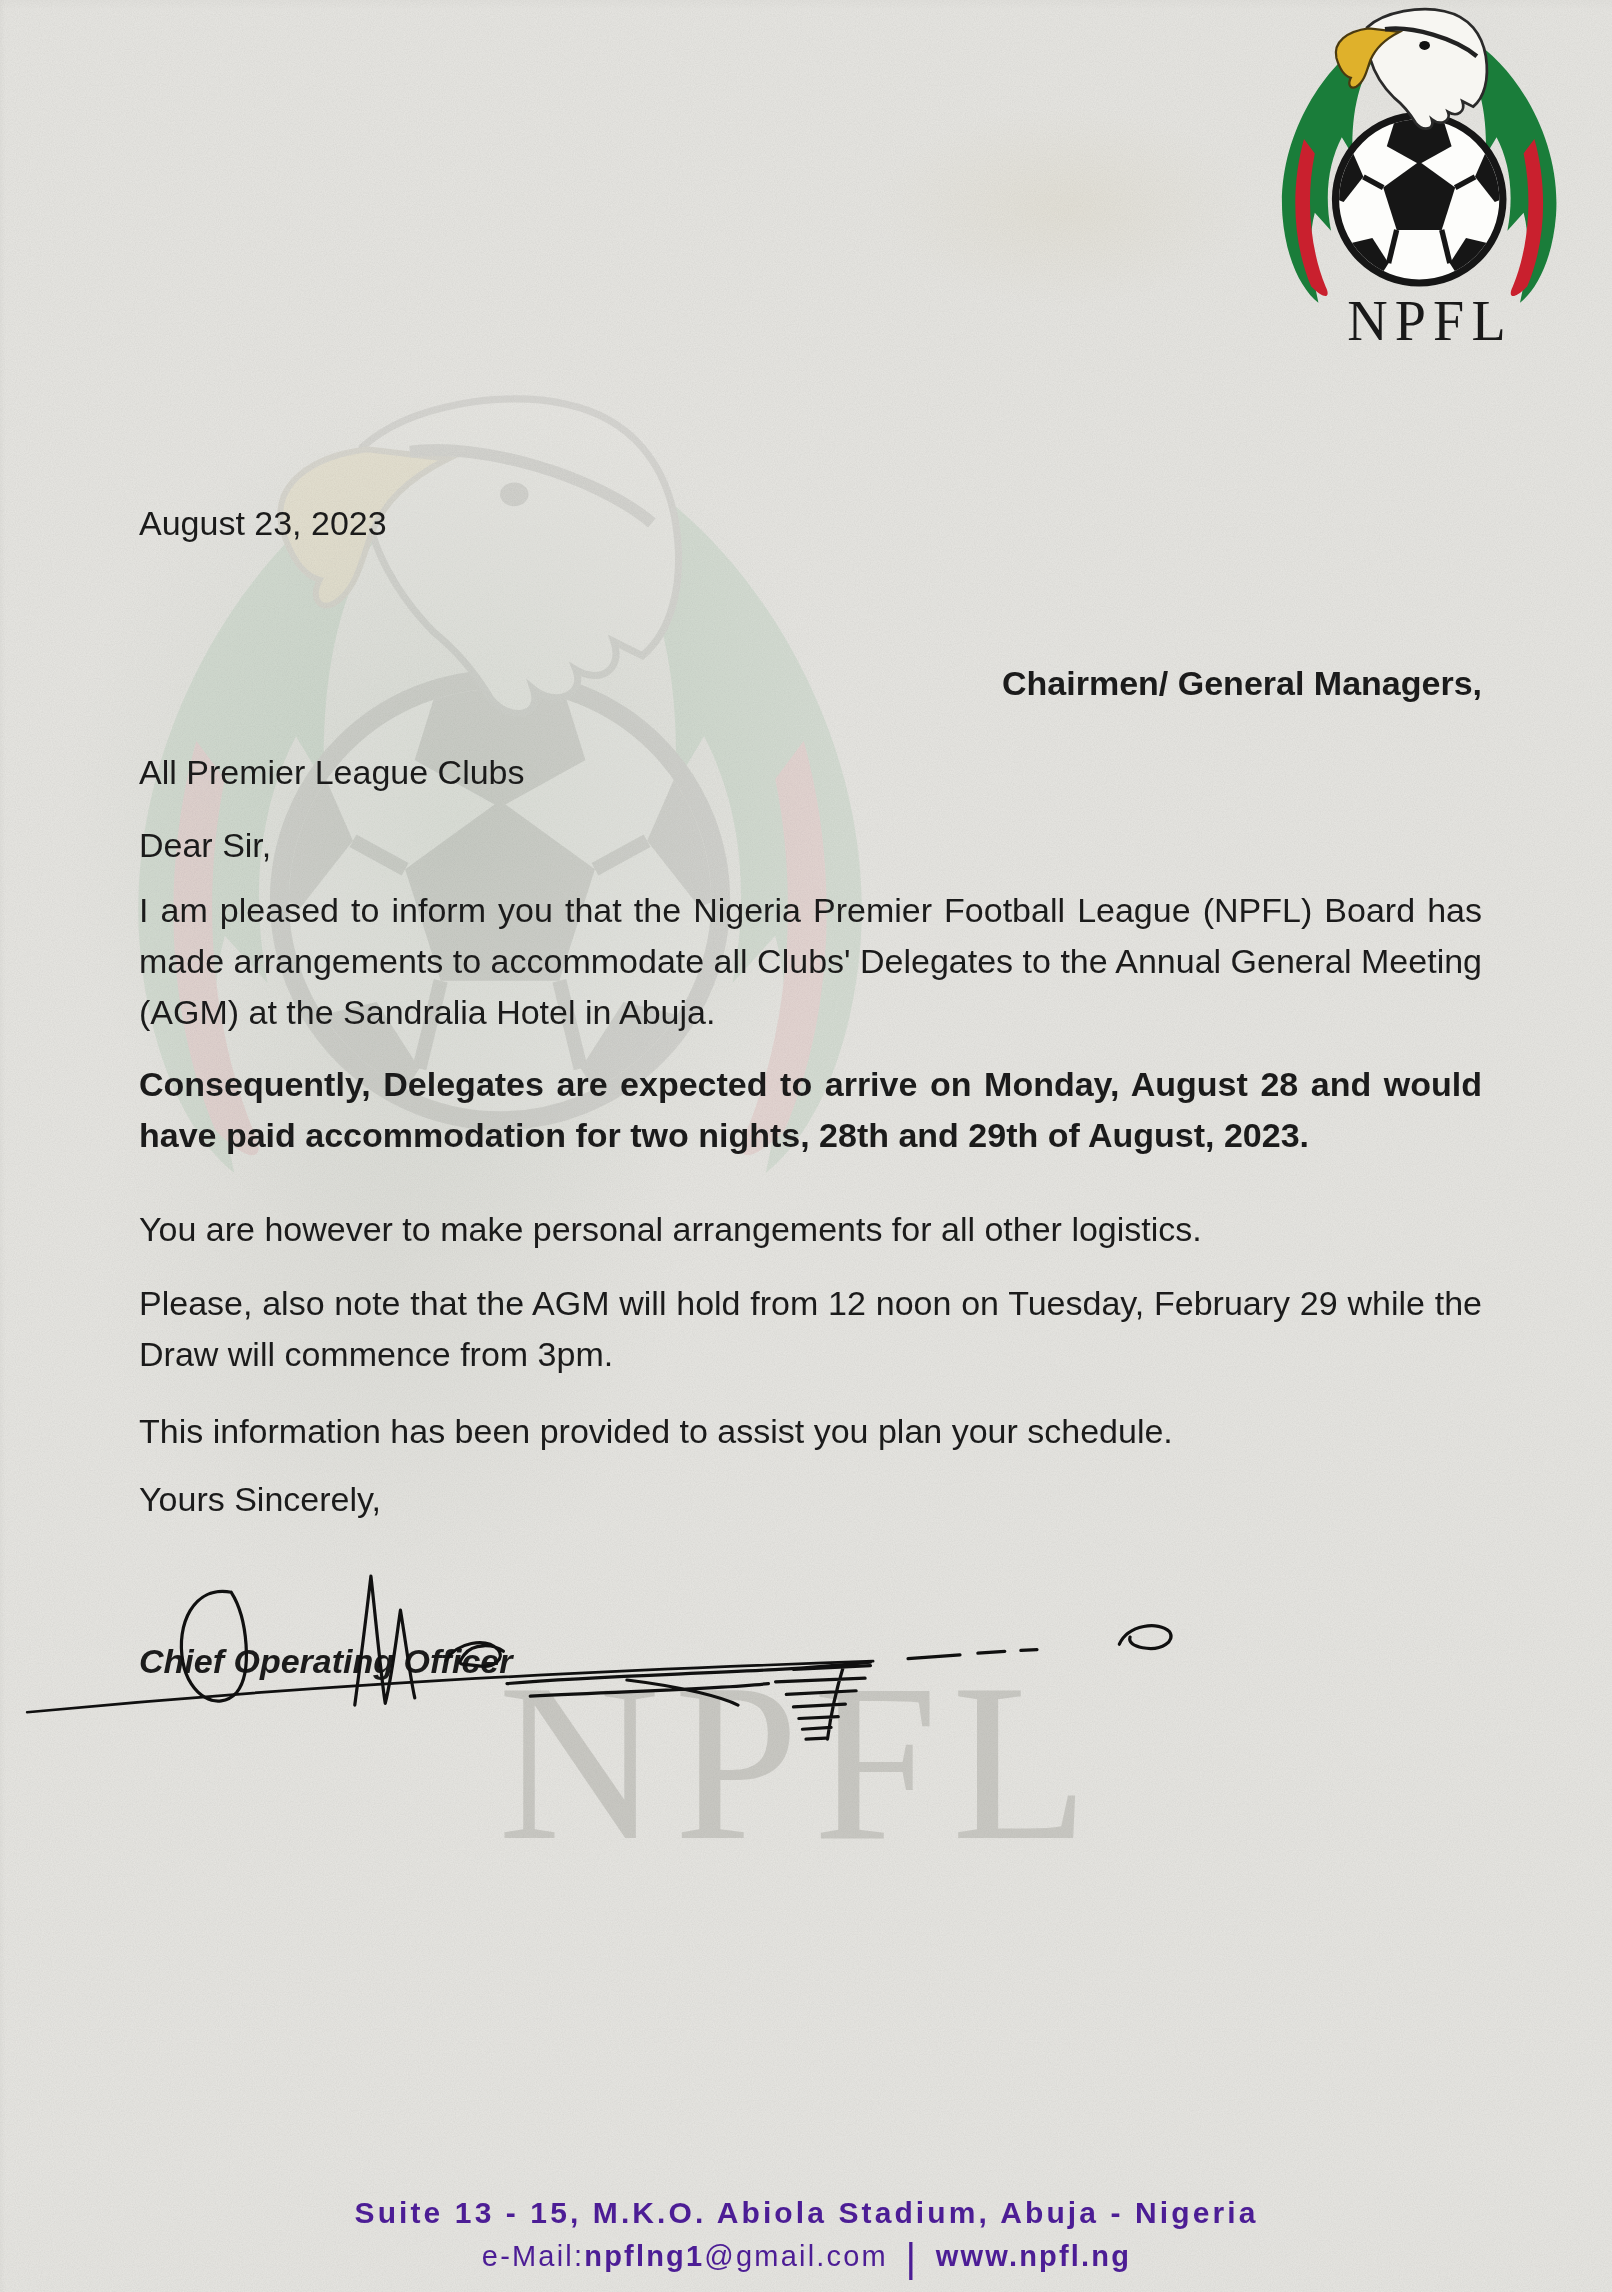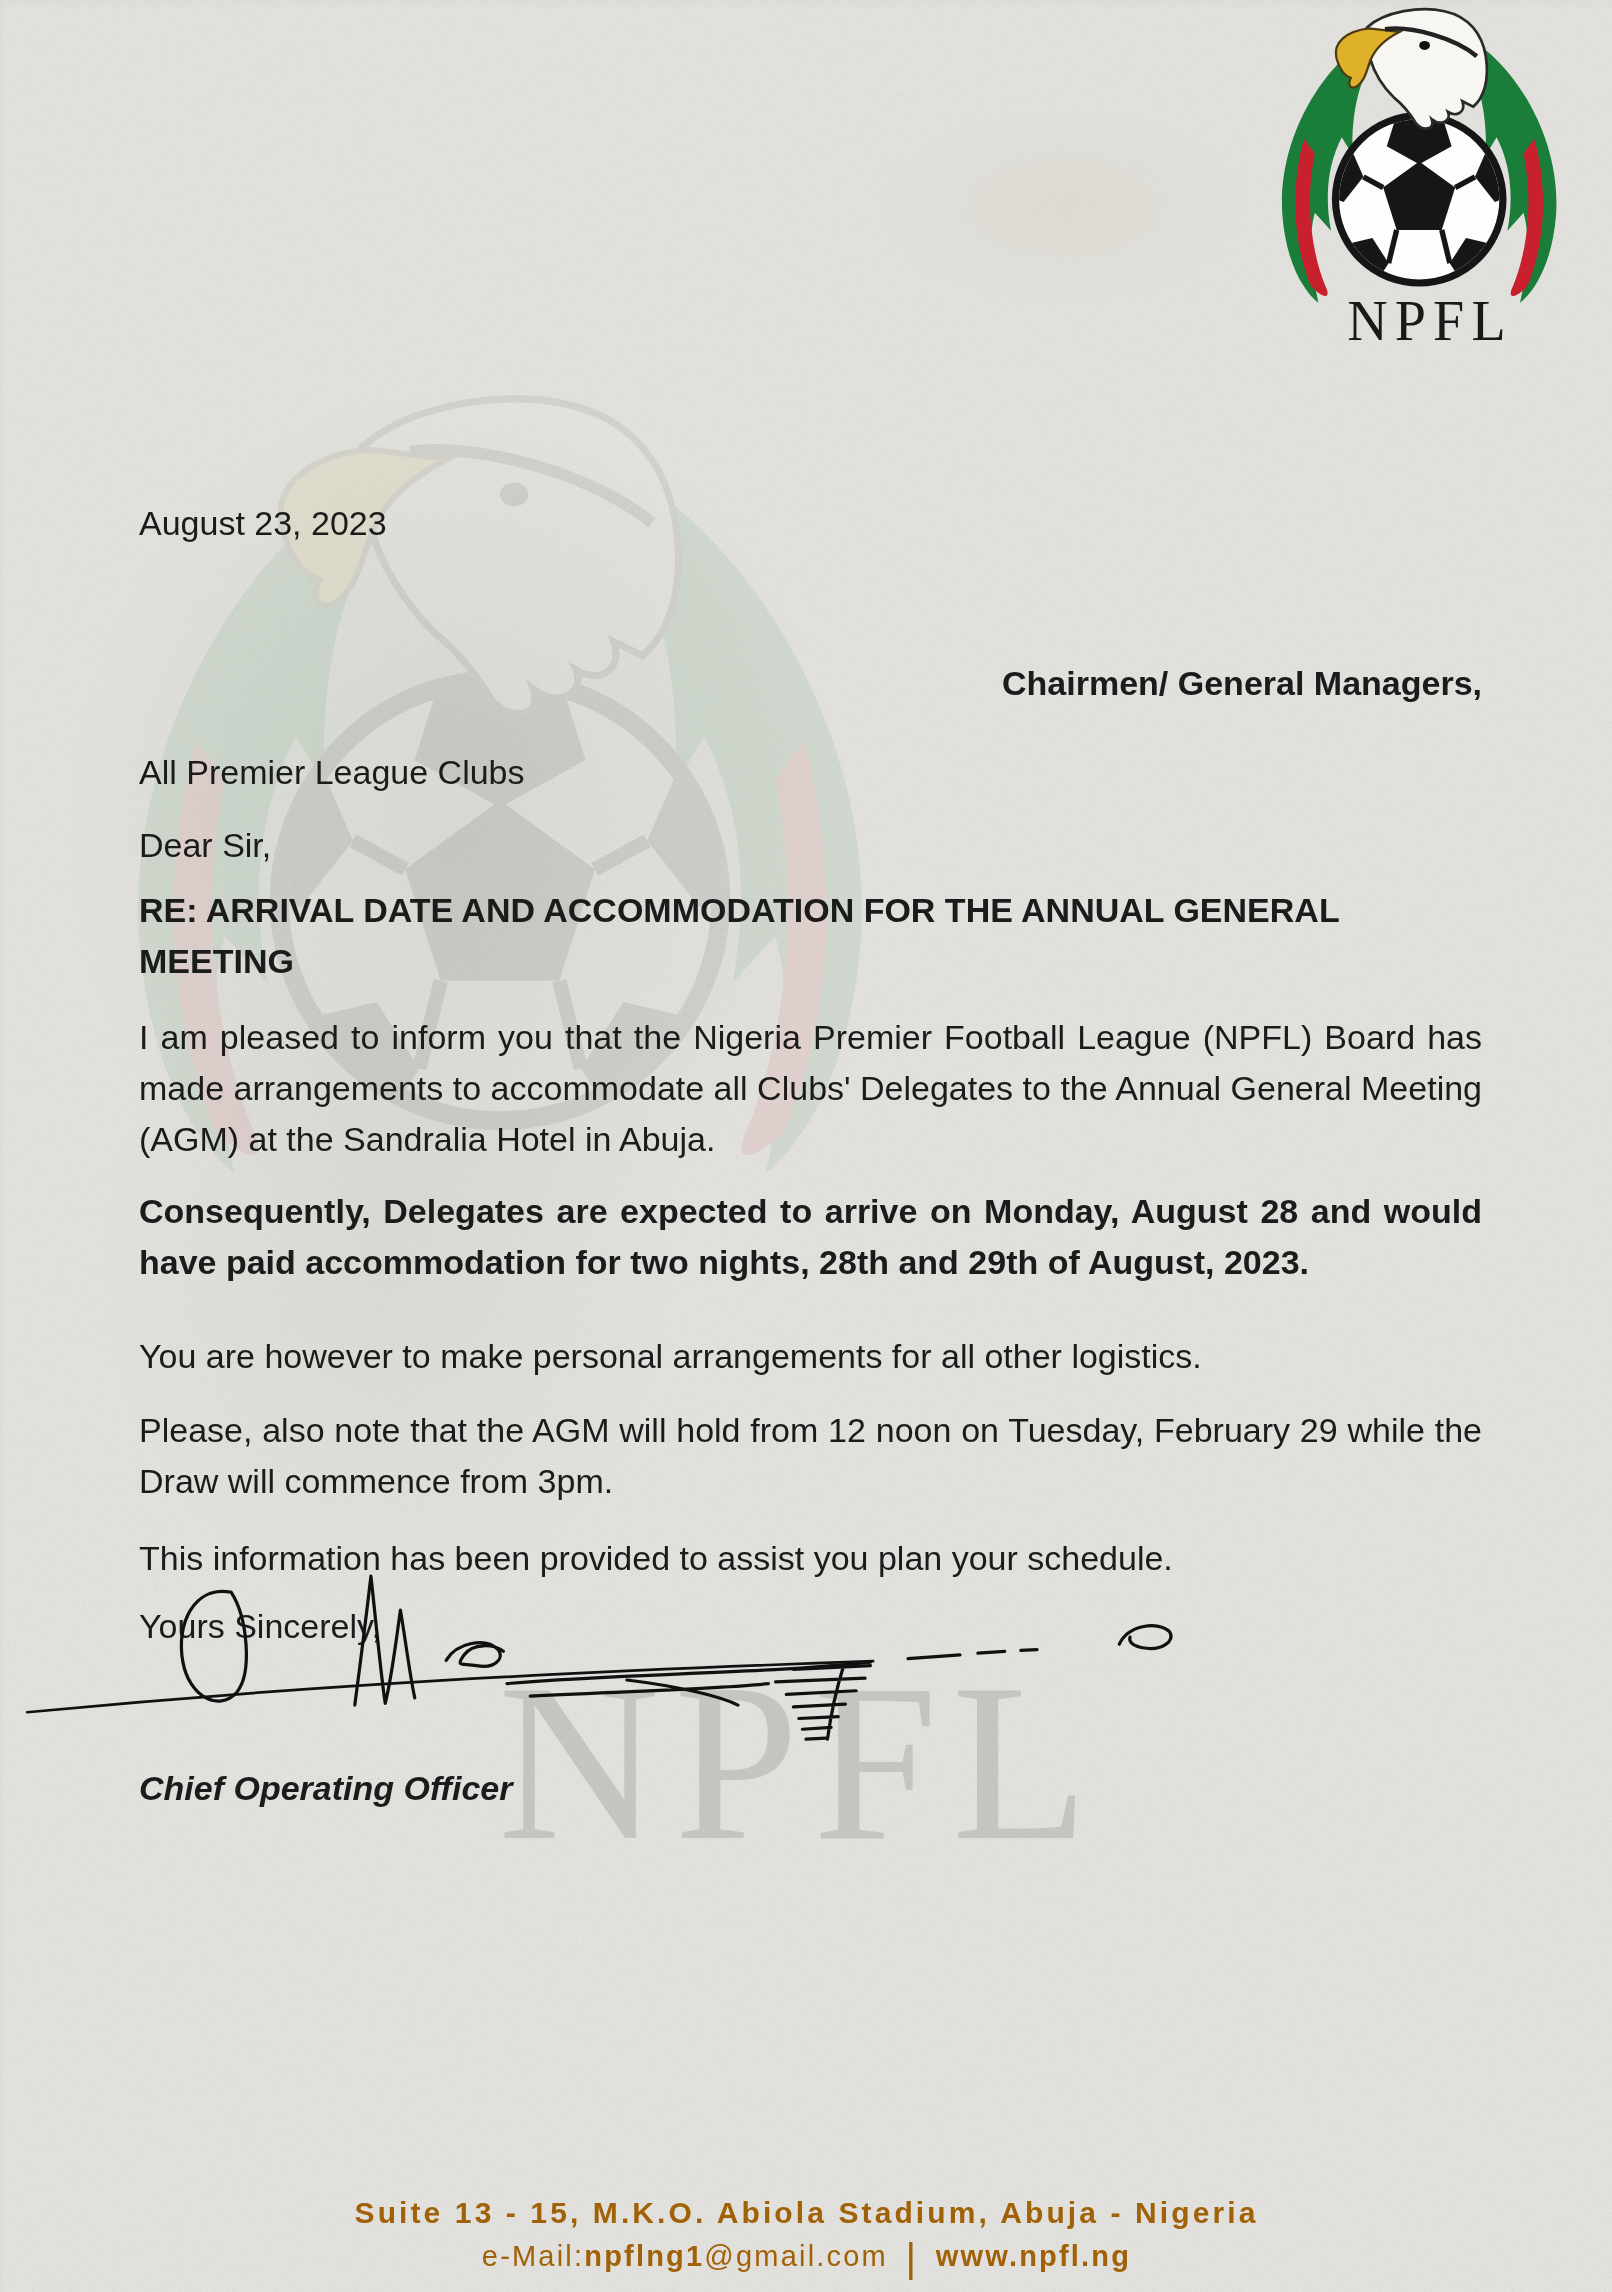--- a/index.html
+++ b/index.html
@@ -39,21 +39,21 @@
   .p1{margin-bottom:43px !important;font-weight:bold;}
   .p2{margin-bottom:23px !important;}
   .p3{margin-bottom:26px !important;}
   .p4{margin-bottom:17px !important;}
   .closing{margin-bottom:111px !important;}
   .sig-name{font-weight:bold;}
   .sig-title{font-weight:bold; font-style:italic;}
   .signature{position:absolute; left:9px; top:1569px; width:1218px; height:188px; pointer-events:none;}
   .sig-stroke{fill:none; stroke:#101010; stroke-width:3.6; stroke-linecap:round; stroke-linejoin:round;}
   .sig-thin{fill:none; stroke:#101010; stroke-width:3; stroke-linecap:round;}
-  footer{position:absolute; left:0; top:2196px; width:100%; text-align:center; color:#a16207;}
+  footer{position:absolute; left:0; top:2196px; width:100%; text-align:center; color:#4c1d95;}
   .f1{font-size:30px; font-weight:bold; letter-spacing:3.1px;}
   .f2{font-size:29px; letter-spacing:2.2px; margin-top:5.4px; font-weight:400;}
   .f2 .b{font-weight:bold;}
   .f2 .bar{font-weight:300; font-size:41px; vertical-align:-6.3px; padding:0 7.2px;}
   .logo-text{
     position:absolute; left:0; right:0; top:285px; text-align:center;
     font-family:"Liberation Serif","DejaVu Serif",serif;
     font-size:56px; letter-spacing:7.2px; color:#191919;
   }
 </style>
@@ -138,21 +138,20 @@
       </g>
     </svg>
     <div class="logo-text">NPFL</div>
   </div>
 
   <main class="content">
     <p class="date">August 23, 2023</p>
     <p class="r1">Chairmen/ General Managers,</p>
     <p class="r2">All Premier League Clubs</p>
     <p class="sal">Dear Sir,</p>
-    <p class="subject">RE: ARRIVAL DATE AND ACCOMMODATION FOR THE ANNUAL GENERAL MEETING</p>
     <p class="para p0">I am pleased to inform you that the Nigeria Premier Football League (NPFL) Board has made arrangements to accommodate all Clubs' Delegates to the Annual General Meeting (AGM) at the Sandralia Hotel in Abuja.</p>
     <p class="para p1">Consequently, Delegates are expected to arrive on Monday, August 28 and would have paid accommodation for two nights, 28th and 29th of August, 2023.</p>
     <p class="p2">You are however to make personal arrangements for all other logistics.</p>
     <p class="para p3">Please, also note that the AGM will hold from 12 noon on Tuesday, February 29 while the Draw will commence from 3pm.</p>
     <p class="p4">This information has been provided to assist you plan your schedule.</p>
     <p class="closing">Yours Sincerely,</p>
     <p class="sig-title">Chief Operating Officer</p>
   </main>
 
   <svg class="signature" viewBox="0 0 1360 210" aria-hidden="true">

